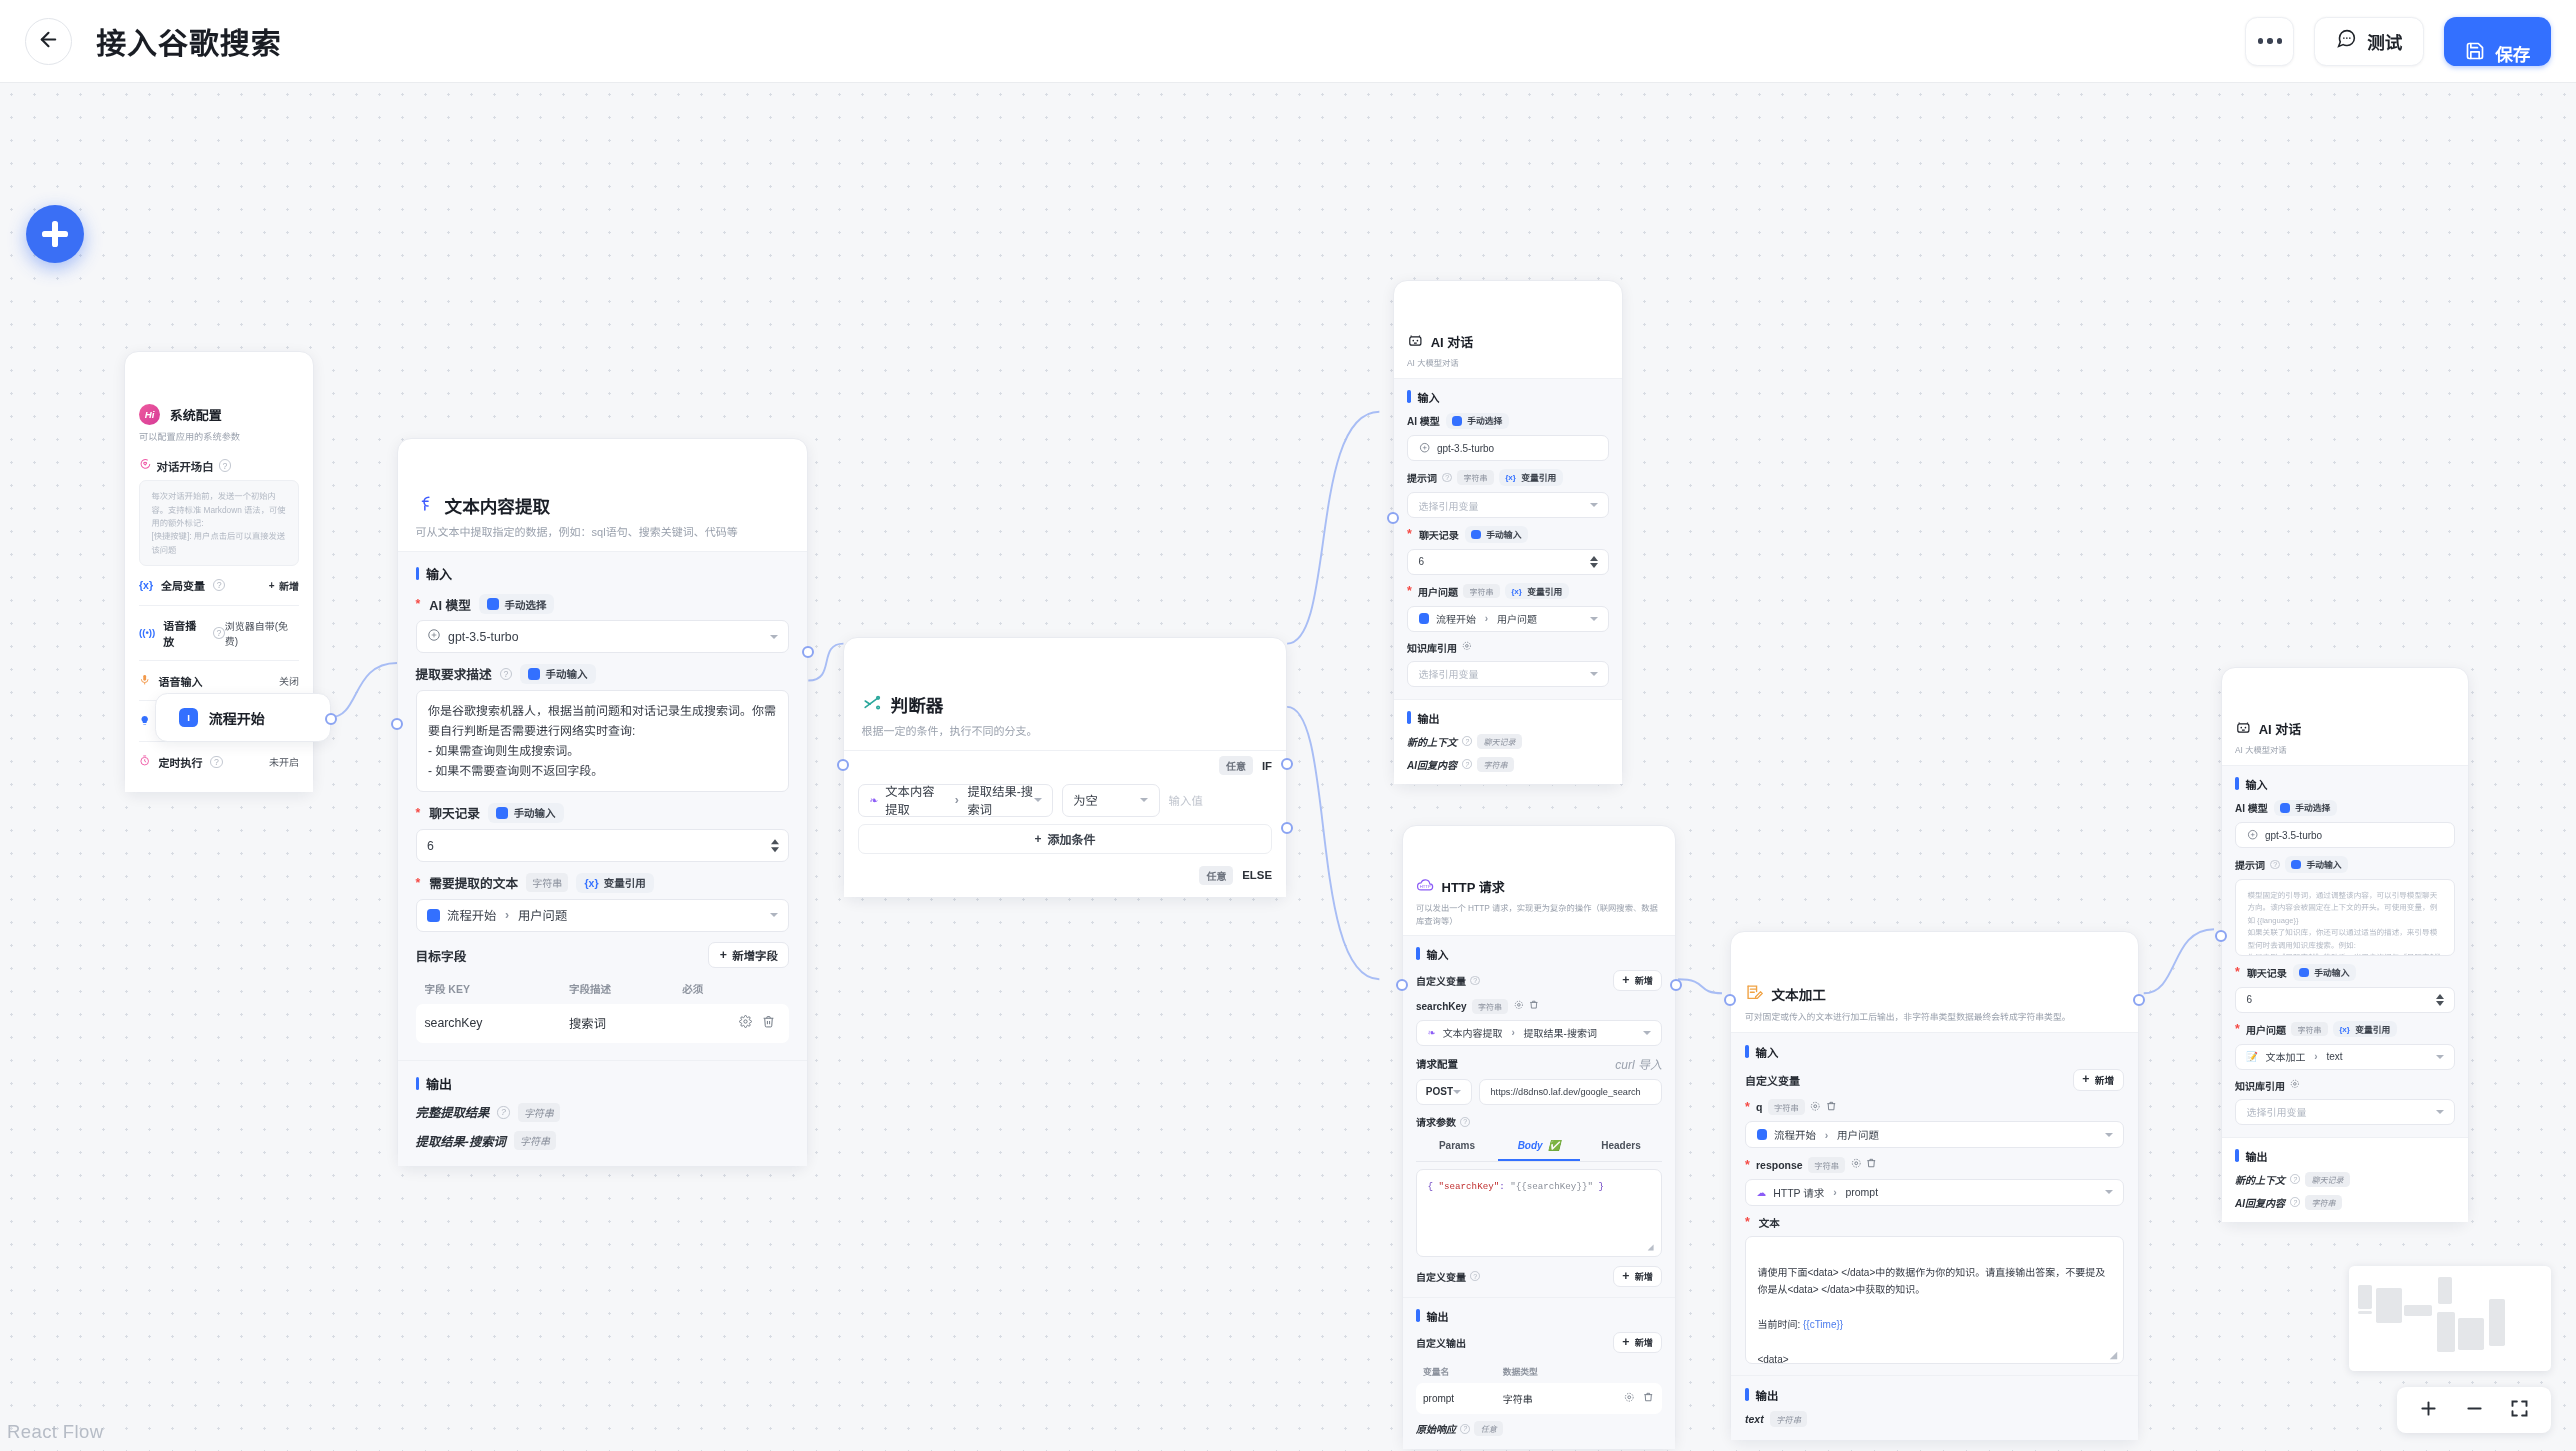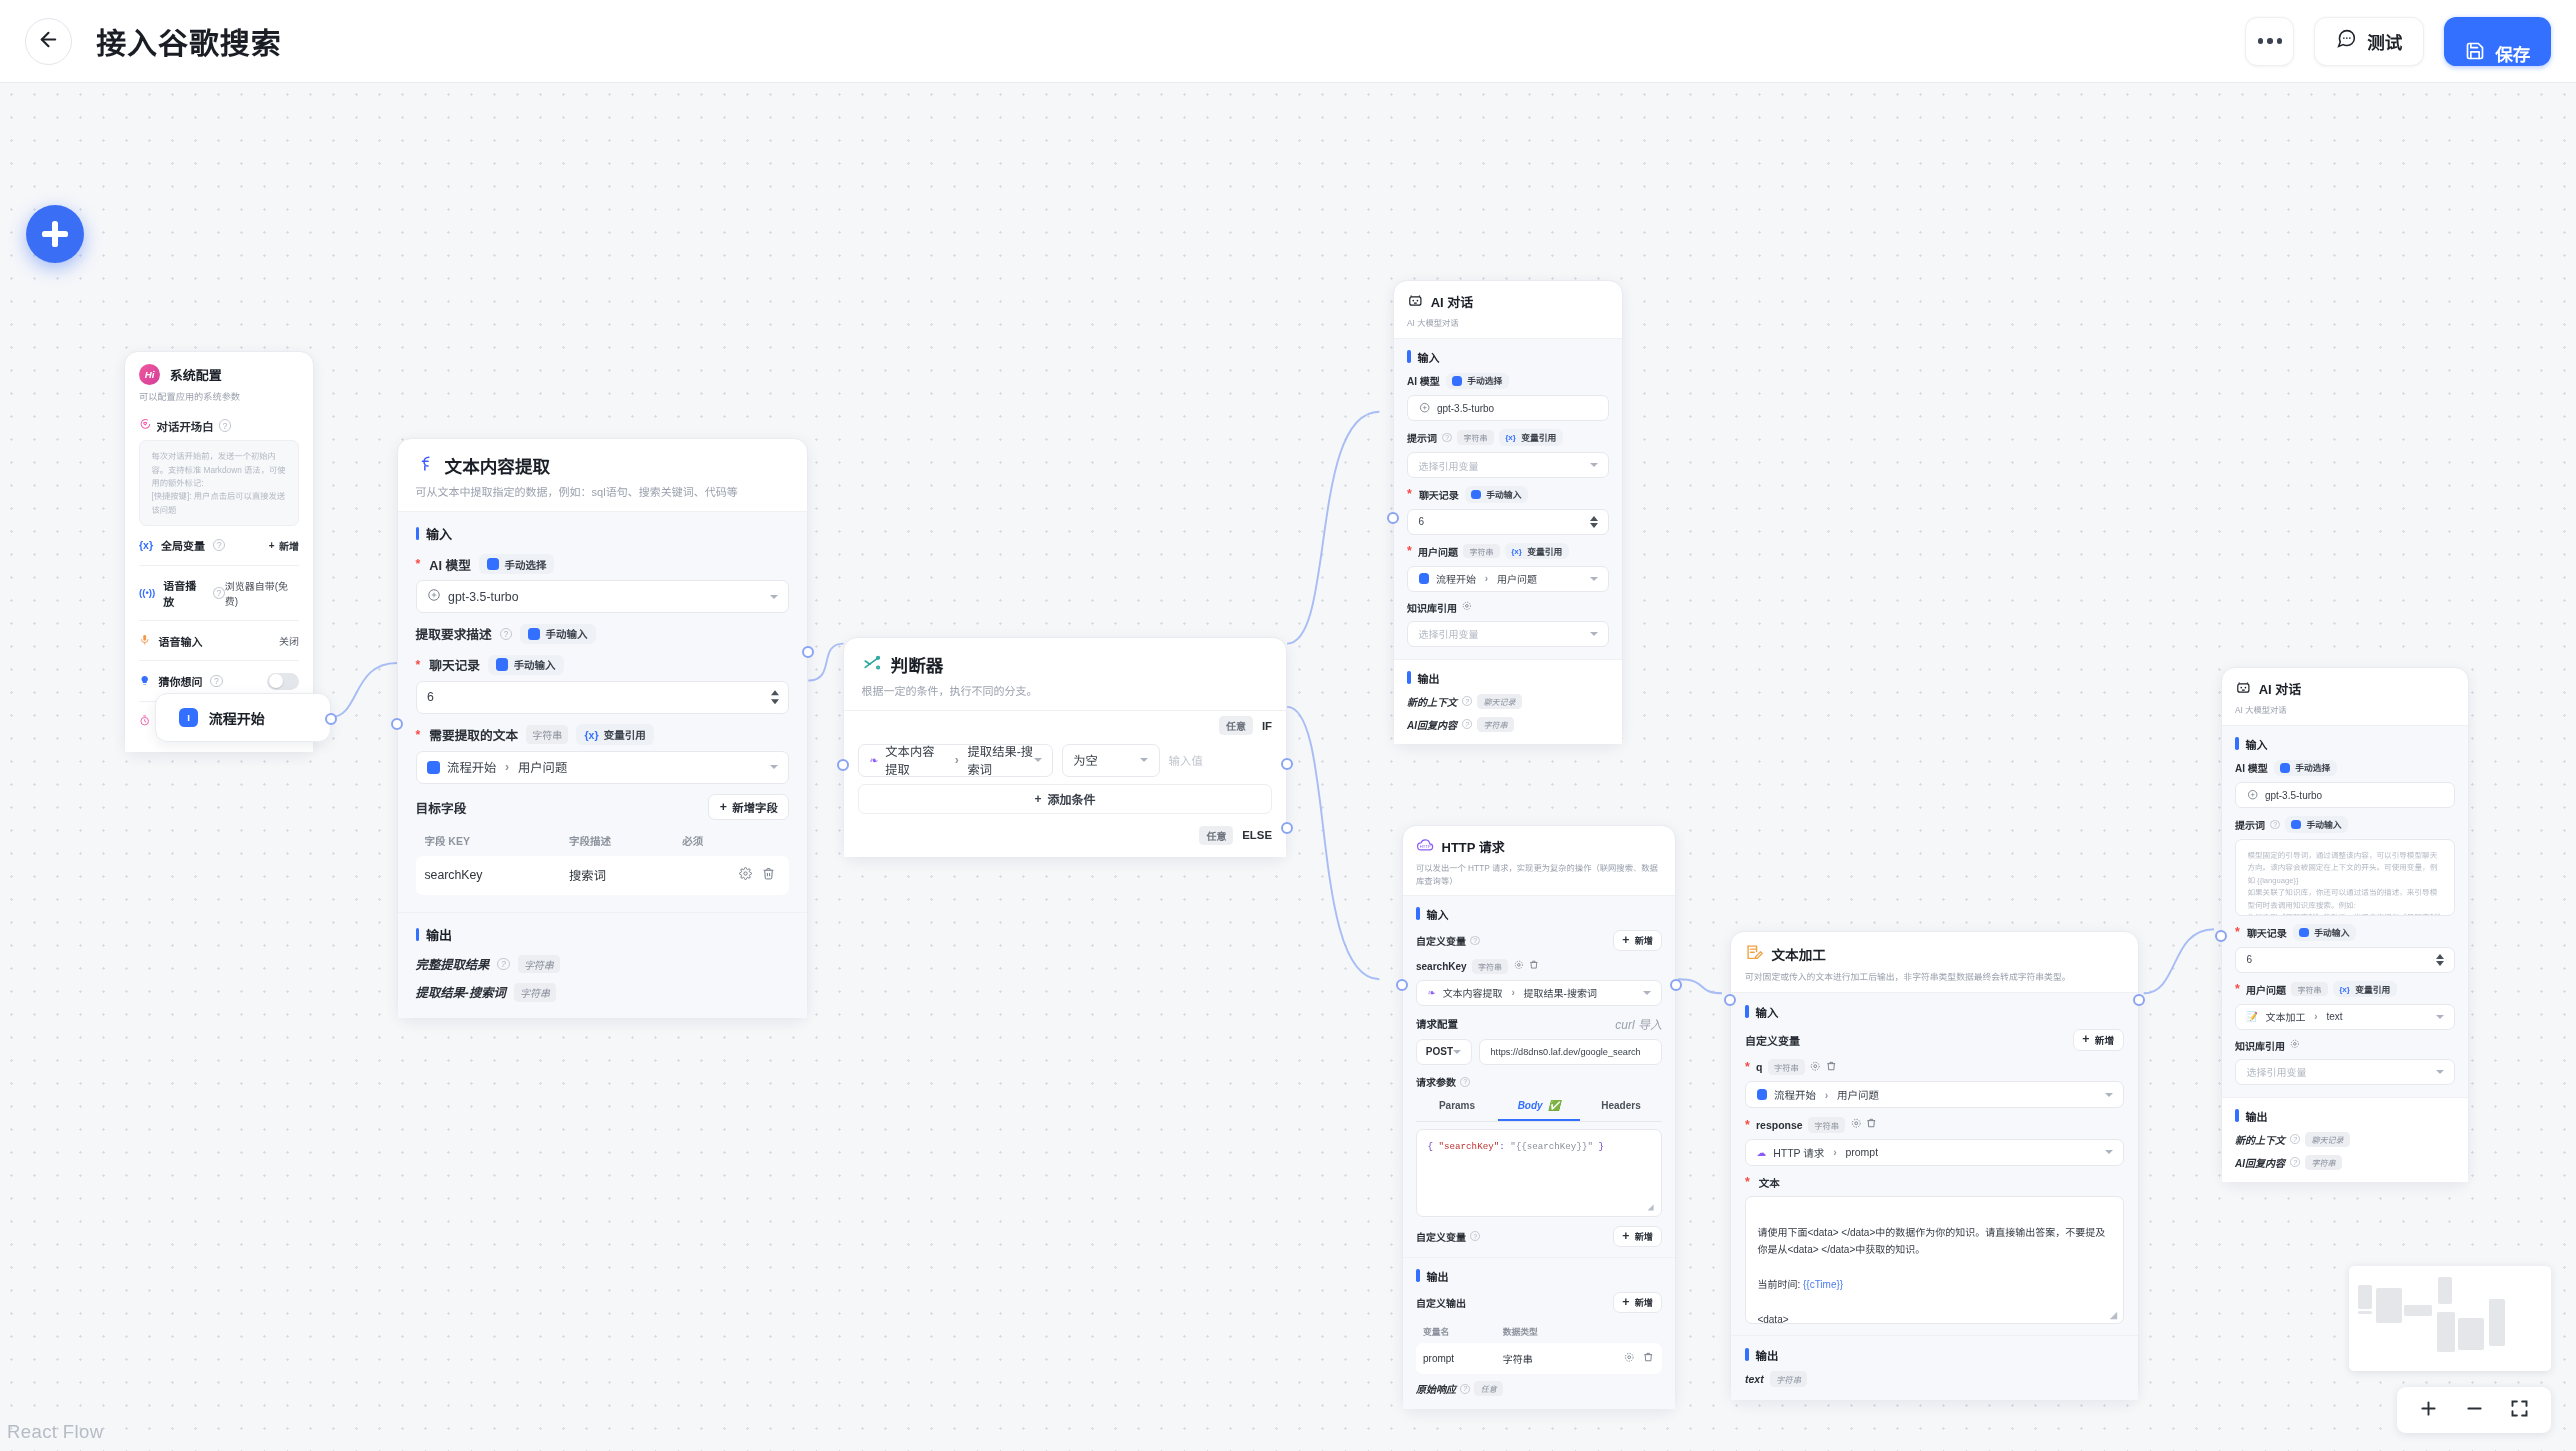--- a/index.html
+++ b/index.html
@@ -76,21 +76,21 @@
     letter-spacing: 0.4px;
   }
 
   
   .node {
     position: absolute; background: #ffffff; border: 0.9px solid #e9ebf0;
     border-radius: 14px; box-shadow: 0 3.5px 14px rgba(20,30,60,.07);
     z-index: 10;
   }
   .node-head { padding: 14px 17.6px 10.5px 17.6px; }
-  .node-title-row { display: flex; align-items: center; gap: 9.7px; }
+  .node-title-row { display: flex; align-items: center; gap: 9.7px; margin-top: 40px; }
   .node-title { font-size: 17.6px; font-weight: 700; color: #1b1f27; }
   .node-desc { margin-top: 6.2px; font-size: 11px; color: #9aa1ad; line-height: 1.5; }
   .node-body { background: #f7f8fb; border-top: 0.9px solid #eef0f4; padding: 12.3px 17.6px 14px 17.6px; }
   .node-body + .node-body { border-top: 0.9px solid #eef0f4; }
 
   .sec-title {
     display: flex; align-items: center; gap: 7px; font-size: 13px; font-weight: 700;
     color: #1b1f27; margin-bottom: 10.5px;
   }
   .sec-title:before {
@@ -463,20 +463,23 @@
 
         <div class="fld">
           <div class="fld-label">
             <span>提取要求描述</span>
             <span class="help">?</span>
             <span class="chip">
               <span class="sq sq-blue"></span>
               <span>手动输入</span>
             </span>
           </div>
+          <div class="textarea" style="height:102px;">你是谷歌搜索机器人，根据当前问题和对话记录生成搜索词。你需要自行判断是否需要进行网络实时查询:
+- 如果需查询则生成搜索词。
+- 如果不需要查询则不返回字段。</div>
         </div>
 
         <div class="fld">
           <div class="fld-label req">
             <span>聊天记录</span>
             <span class="chip">
               <span class="sq sq-blue"></span>
               <span>手动输入</span>
             </span>
           </div>

